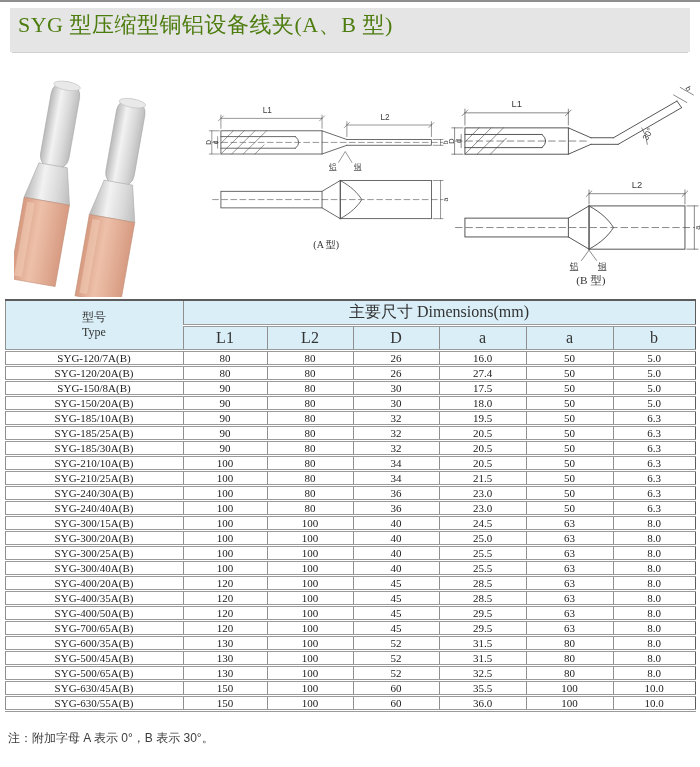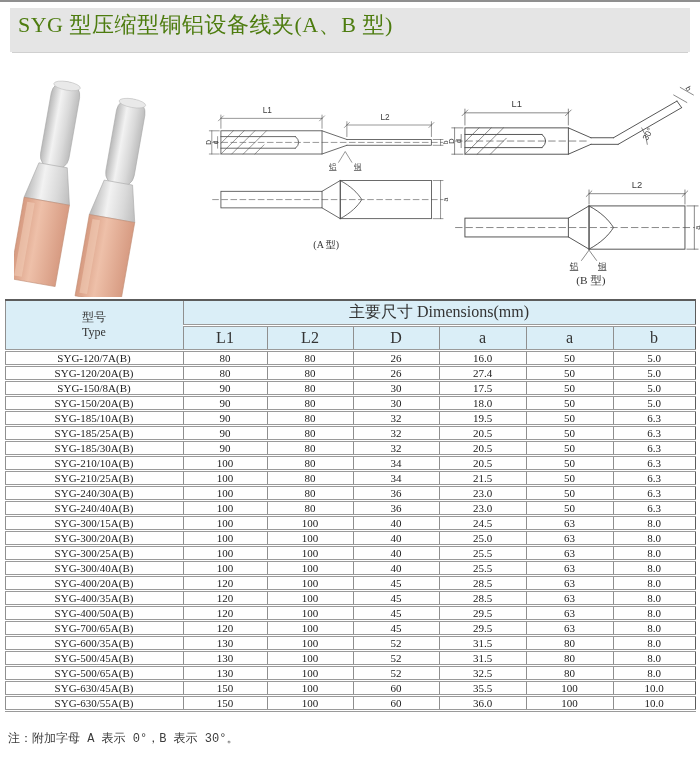--- a/index.html
+++ b/index.html
@@ -13,21 +13,21 @@
   .fig{flex:0 0 auto;}
   svg text{font-family:"Liberation Sans",sans-serif;fill:#3d3d3d;}
   svg .cap{font-family:"Liberation Serif",serif;font-size:12px;fill:#333;}
   .spec-table{border-collapse:collapse;width:690px;margin:2px auto 13px auto;table-layout:fixed;}
   .spec-table th,.spec-table td{border-left:1px solid #8f8f8f;border-bottom:3px double #9a9a9a;text-align:center;font-weight:normal;overflow:hidden;white-space:nowrap;}
   .spec-table{border:1px solid #5c5c5c;border-top:2px solid #5c5c5c;}
   .spec-table thead th{background:#daeef7;font-size:16px;color:#333;}
   .spec-table thead .model-head{line-height:15px;font-size:12px;}
   .spec-table thead tr th{height:20px;}
   .spec-table tbody td{background:#fff;font-size:11px;height:12px;line-height:12px;padding:0;color:#222;}
-  .note{font-size:12px;color:#3c3c3c;padding:5px 8px;font-family:Liberation Mono, monospace;}
+  .note{font-size:12px;color:#3c3c3c;padding:5px 8px;font-family:Liberation Sans, sans-serif;}
 </style>
 </head>
 <body>
 
 <div class="top-rule"></div>
 
 <div class="header-wrap">
   <div class="title-bar">SYG 型压缩型铜铝设备线夹(A、B 型)</div>
   <div class="sub-rule"></div>
 </div>

